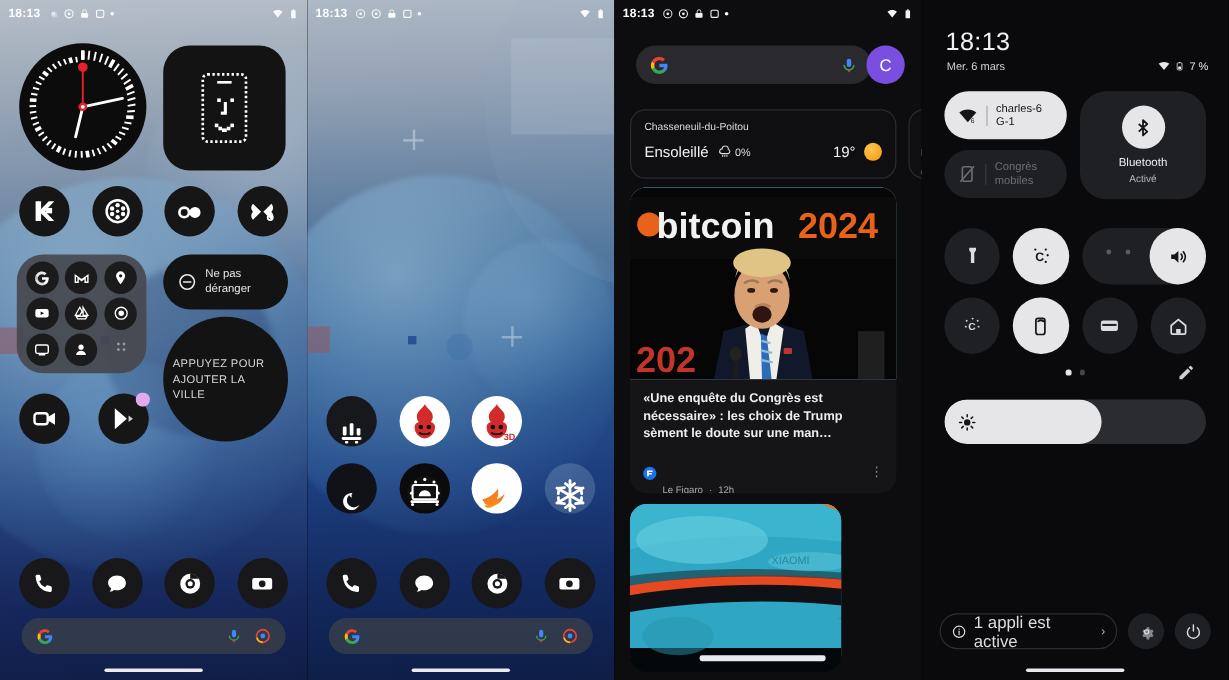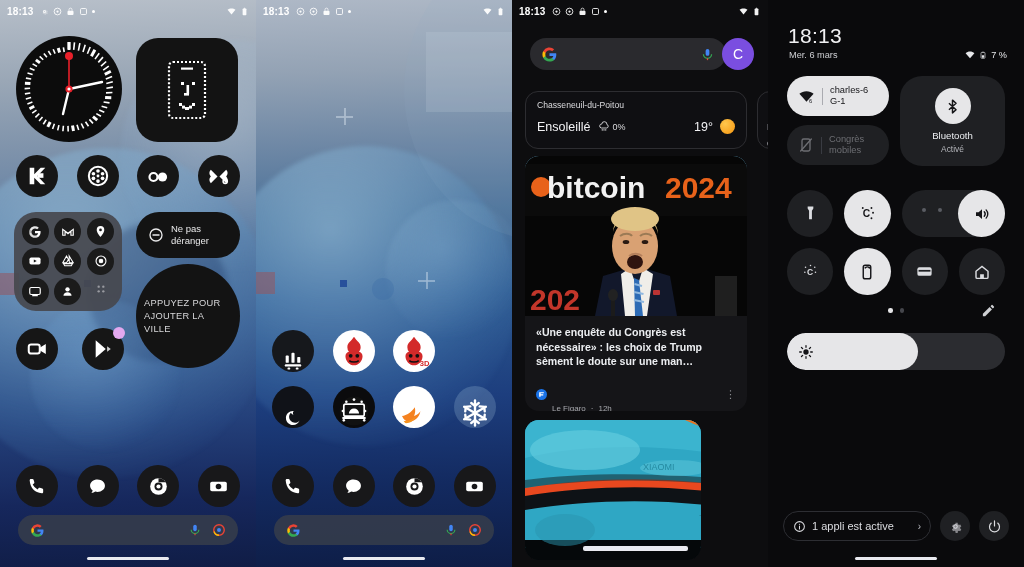--- a/index.html
+++ b/index.html
@@ -210,21 +210,21 @@
   .pdot { width: 4.5px; height:4.5px; border-radius:50%; background:#45464c; }
   .pdot.act { background:#e6e6e8; }
   .qs-edit { position:absolute; right: 28px; top: 303px; }
   .qs-bright { position:absolute; left: 19px; top: 333px; width: 218px; height: 37px;
     border-radius: 19px; background:#2b2c30; overflow:hidden; position:absolute;}
   .qs-bright-fill { position:absolute; left:0; top:0; bottom:0; width: 60%;
     background:#e6e6e8; border-radius: 19px; display:flex; align-items:center; padding-left: 11px;}
   .qs-bottom { position:absolute; left: 15px; bottom: 26px; width: 226px; display:flex; align-items:center; gap: 9px;}
   .qs-apps { flex:1; height: 30px; border-radius:16px; border:1px solid #2d2e33;
     display:flex; align-items:center; padding: 0 9px; gap:6px; }
-  .qs-apps-l { color:#dcdde1; font-size: 11px; }
+  .qs-apps-l { color:#dcdde1; font-size: 14px; }
   .qs-rbtn { width: 30px; height:30px; border-radius:50%; background:#1f2023;
     display:flex; align-items:center; justify-content:center; }
   .chev { margin-left:auto; color:#b9bac0; font-size: 10px; }
 </style>
 </head>
 <body>
 
 <div class="stage">
 
   <div class="panel">

